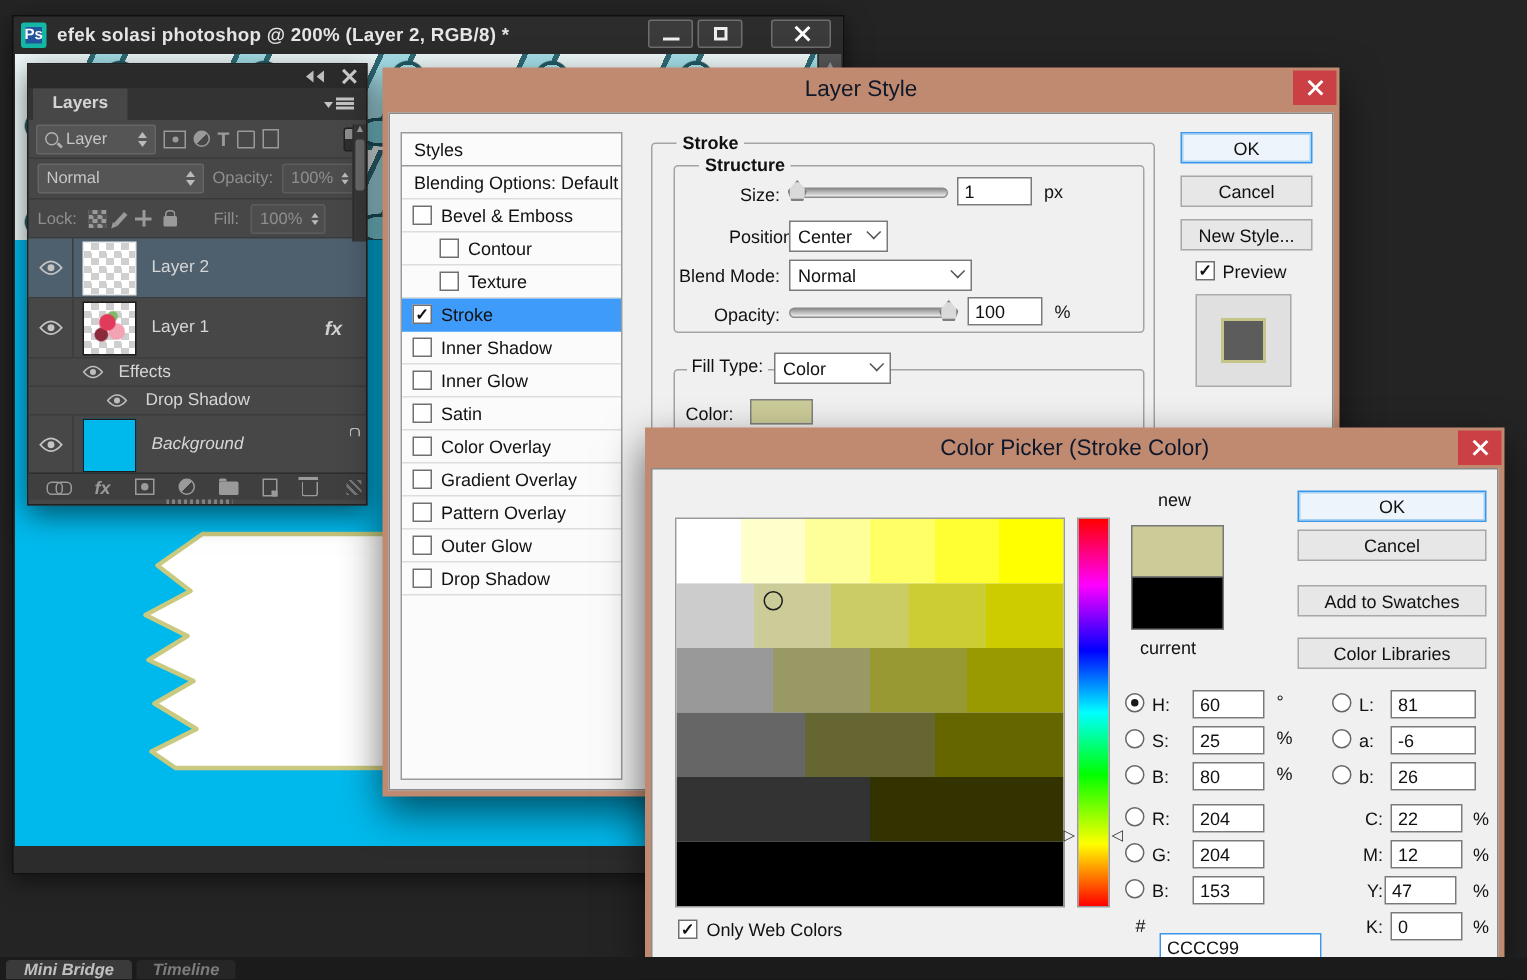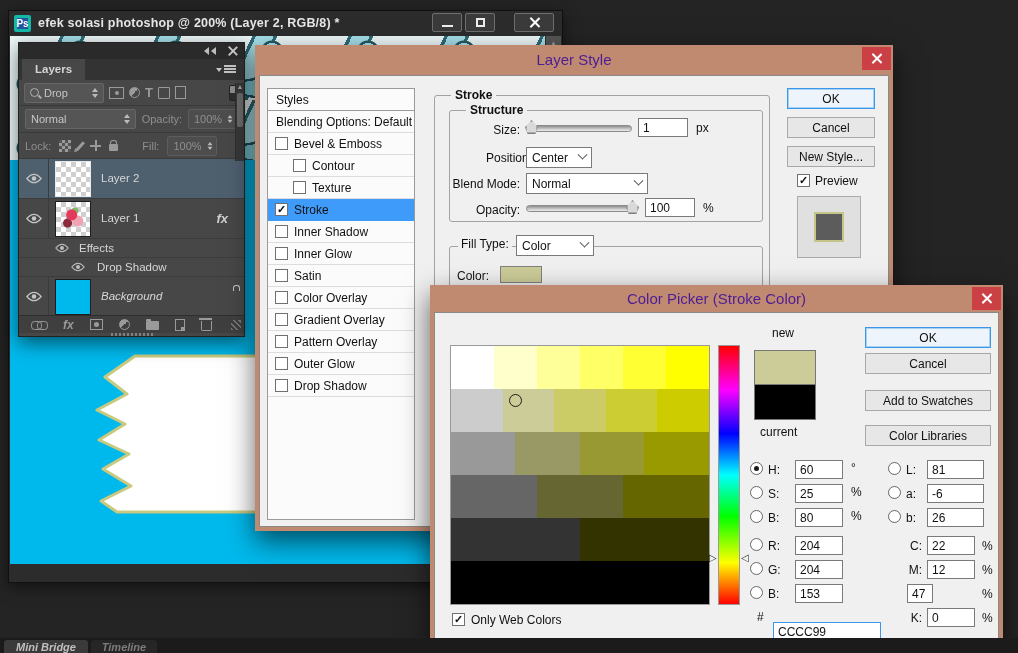--- a/index.html
+++ b/index.html
@@ -134,21 +134,21 @@
     background:linear-gradient(135deg,#9a9a9a 50%,transparent 50%); }
   .folderic { position:relative; width:13px; height:9px; background:#9a9a9a; border-radius:1px; margin-top:2px; }
   .folderic::before { content:""; position:absolute; left:0; top:-2.5px; width:5px; height:2.5px; background:#9a9a9a; border-radius:1px 1px 0 0; }
   .newlayeric { position:relative; width:10px; height:12px; border:1.4px solid #9a9a9a; background:#3f3f3f; }
   .newlayeric::after { content:""; position:absolute; right:-1px; bottom:-1px; width:4px; height:4px; background:#9a9a9a; }
   .trashic { position:relative; width:11px; height:10px; border:1.4px solid #9a9a9a; border-top:none; border-radius:0 0 2px 2px; margin-top:3px; }
   .trashic::before { content:""; position:absolute; left:-2.5px; top:-3px; width:13px; height:1.6px; background:#9a9a9a; }
   .gripdots { background:repeating-linear-gradient(90deg,#808080 0 2px,transparent 2px 4px); }
   
   .dlg { position:absolute; box-shadow:0 10px 26px rgba(0,0,0,.6); }
-  .dlg-title { position:absolute; left:0; top:0; right:0; text-align:center; color:#4c1d95; font-size:15px; }
+  .dlg-title { position:absolute; left:0; top:0; right:0; text-align:center; color:#0f172a; font-size:15px; }
   .closeX { position:absolute; top:2px; right:2px; width:29px; height:23px; display:flex; align-items:center; justify-content:center; }
   .dlg-body { position:absolute; left:4px; right:4px; bottom:4px; background:#f0f0f0; border:1px solid #8a8a8a; }
   .gbox { position:absolute; border:1px solid #a3a3a3; border-radius:3px; }
   .lbl { position:absolute; font-size:12px; color:#111; white-space:nowrap; }
   .rlbl { text-align:right; }
   
   .styles-list { position:absolute; left:7px; top:12px; width:148px; height:432px; background:#fbfbfb; border:1px solid #9a9a9a; overflow:hidden; }
   .srow { position:relative; height:22px; border-bottom:1px solid #ddd; font-size:12px; color:#111; display:flex; align-items:center; }
   .srow .cb { position:static; margin:0 6px 0 7px; width:13px; height:13px; flex:0 0 auto; }
   .srow.indent { padding-left:18px; }
@@ -216,21 +216,21 @@
           <i></i>
           <i></i>
         </span>
     </div>
 
     <div class="prow" style="top:37px; height:26px; padding:0 5px; gap:5px;">
       <div class="psel" style="width:80px;">
         <span class="ico" style="width:9px;height:9px;border:1.5px solid #b0b0b0;border-radius:50%;position:relative;">
             <i style="position:absolute;left:7px;top:7px;width:4px;height:1.5px;background:#b0b0b0;transform:rotate(45deg);"></i>
           </span>
-        <span>Drop</span>
+        <span>Layer</span>
         <span class="updn"></span>
       </div>
       <span class="ico" style="width:15px;height:12px;border:1.4px solid #9a9a9a;">
           <i style="width:4px;height:4px;border-radius:50%;background:#9a9a9a;"></i>
         </span>
       <span class="ico halfc"></span>
       <span class="ico" style="font-size:13px;font-weight:bold;color:#9a9a9a;">T</span>
       <span class="ico" style="width:12px;height:12px;border:1.6px solid #9a9a9a;border-radius:1px;"></span>
       <span class="ico" style="width:11px;height:13px;border:1.4px solid #9a9a9a;"></span>
       <span class="ico" style="margin-left:auto;width:10px;height:16px;background:linear-gradient(#8d8d8d 50%,#2e2e2e 50%);border:1px solid #222;border-radius:2px;"></span>
@@ -533,21 +533,21 @@
 
       <span class="lbl rlbl" style="left:445px; top:226px; width:42px;">C:</span>
       <input class="winput" style="left: 492px; top: 223px; width: 48px; height: 19px;" value="22">
       <span class="vunit" style="left:547px; top:226px;">%</span>
 
       <span class="lbl rlbl" style="left:445px; top:250px; width:42px;">M:</span>
       <input class="winput" style="left: 492px; top: 247px; width: 48px; height: 19px;" value="12">
       <span class="vunit" style="left:547px; top:250px;">%</span>
 
       <span class="lbl rlbl" style="left:445px; top:274px; width:42px;">Y:</span>
-      <input class="winput" style="left: 472px; top: 271px; width: 26px; height: 19px;" value="47">
+      <input class="winput" style="left: 488px; top: 271px; width: 48px; height: 19px;" value="47">
       <span class="vunit" style="left:547px; top:274px;">%</span>
 
       <span class="lbl rlbl" style="left:445px; top:298px; width:42px;">K:</span>
       <input class="winput" style="left: 492px; top: 295px; width: 48px; height: 19px;" value="0">
       <span class="vunit" style="left:547px; top:298px;">%</span>
 
       <span class="cb on" style="left:17px; top:300px;"></span>
       <span class="lbl" style="left:36px; top:300px;">Only Web Colors</span>
     </div>
   </div>

